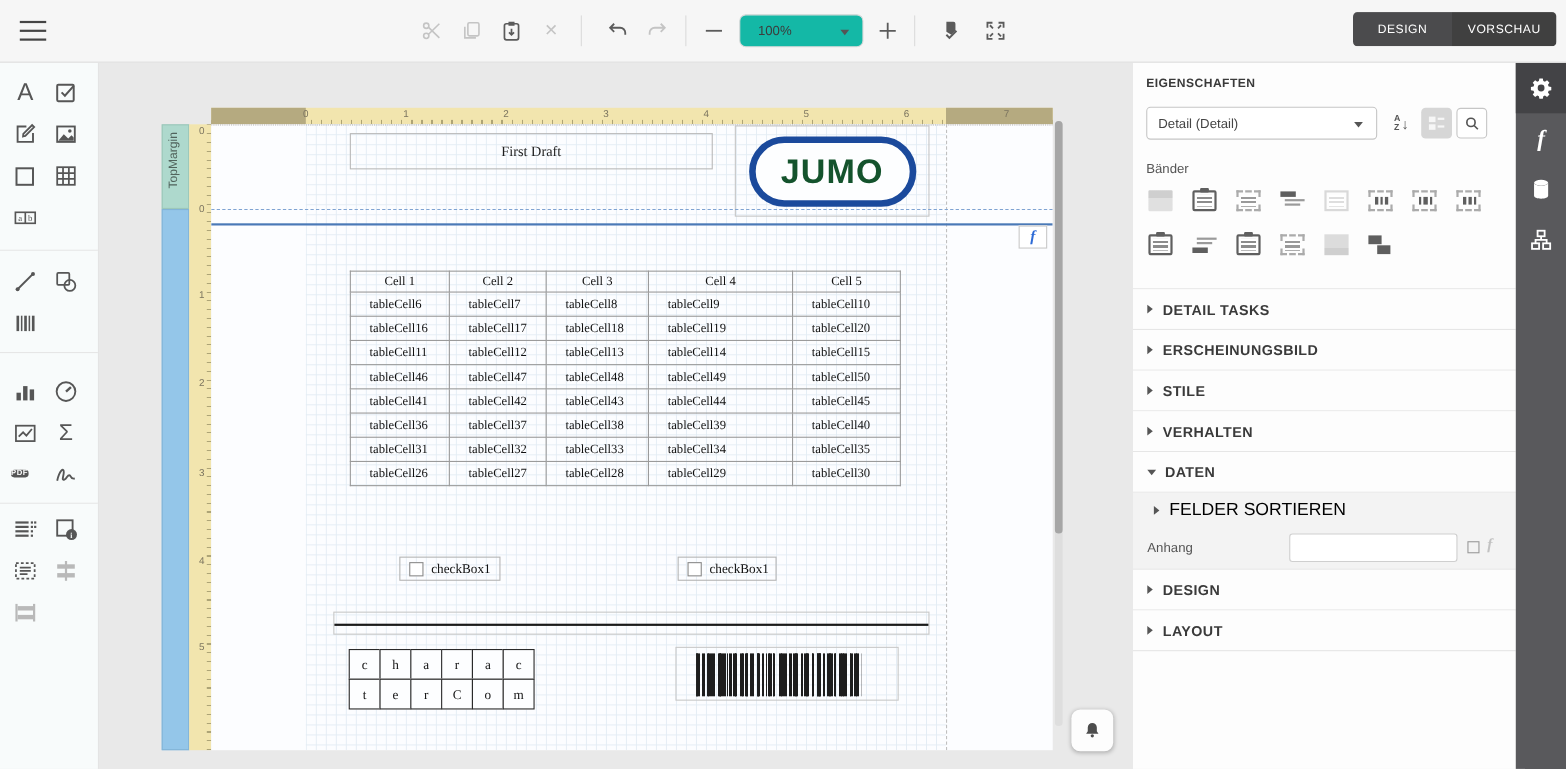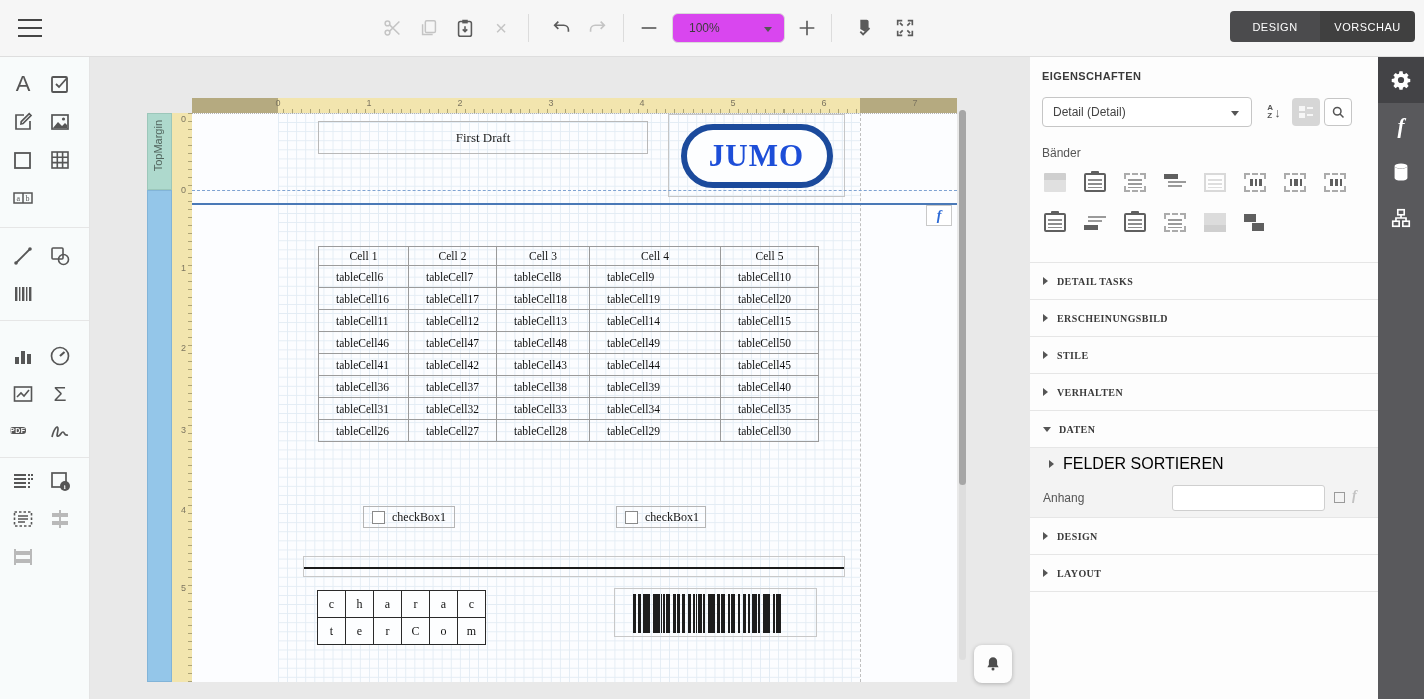--- a/index.html
+++ b/index.html
@@ -10,21 +10,21 @@
   
   .topbar { position:absolute; left:0; top:0; width:1424px; height:57px; background:#f6f6f6; border-bottom:1px solid #dedede; z-index:5; }
   .hamburger { position:absolute; left:18px; top:19px; width:24px; height:20px; cursor:pointer; }
   .hamburger i { display:block; height:2px; background:#454545; margin:6px 0; }
   .hamburger i:first-child { margin-top:0; }
   .ticon { position:absolute; top:16px; width:24px; height:24px; color:#5b5b5b; text-align:center; }
   .ticon svg { width:22px; height:22px; display:block; margin:1px auto; }
   .ticon.dis { color:#c4c4c4; }
   .tsep { position:absolute; top:14px; width:1px; height:28px; background:#dcdcdc; }
   .xglyph { font-size:20px; line-height:24px; }
-  .zoombox { position:absolute; left:672px; top:13px; width:113px; height:30px; background:#d946ef; border:1px solid #d9d9d9; border-radius:6px; cursor:pointer; }
+  .zoombox { position:absolute; left:672px; top:13px; width:113px; height:30px; background:#14b8a6; border:1px solid #d9d9d9; border-radius:6px; cursor:pointer; }
   .zoombox .zval { position:absolute; left:16px; top:7px; font-size:12px; color:#3c3c3c; }
   .caret-down { position:absolute; right:12px; top:13px; width:0; height:0; border-left:4px solid transparent; border-right:4px solid transparent; border-top:5px solid #555; }
   .view-toggle { position:absolute; left:1230px; top:11px; height:31px; display:flex; border-radius:4px; overflow:hidden; }
   .vt-btn { height:31px; display:flex; align-items:center; justify-content:center; color:#fff; font-size:11px; letter-spacing:.5px; cursor:pointer; }
   .vt-design { width:90px; background:#4b4b4d; }
   .vt-preview { width:95px; background:#404040; }
 
   
   .toolbox { position:absolute; left:0; top:57px; width:90px; height:642px; background:#f8fbfb; border-right:1px solid #e4e4e4; }
   .tb-div { position:absolute; left:0; width:89px; height:1px; background:#e6e6e6; }
@@ -53,21 +53,21 @@
   .grid { position:absolute; left:86px; top:0; width:582px; height:569px;
           background-image:linear-gradient(to right,#e3ecf4 1px,transparent 1px),linear-gradient(to bottom,#e3ecf4 1px,transparent 1px);
           background-size:9.1px 9.1px; }
   .dash-top { position:absolute; left:0; top:0; width:100%; border-top:1px dotted #b3b3b3; }
   .dash-right { position:absolute; left:668px; top:0; height:569px; border-left:1px dashed #c0c0c0; }
   .dash-blue { position:absolute; left:0; top:77px; width:100%; border-top:1px dashed #7fa3d2; }
   .solid-blue { position:absolute; left:0; top:90px; width:100%; height:2px; background:#4a79b7; }
   .el-title { position:absolute; left:126px; top:8px; width:330px; height:33px; border:1px solid #b9b9b9; display:flex; align-items:center; justify-content:center; font-size:13px; color:#1d1d1d; cursor:pointer; }
   .el-logobox { position:absolute; left:476px; top:1px; width:177px; height:83px; border:1px solid #c6c6c6; display:flex; align-items:center; justify-content:center; cursor:pointer; }
   .stadium { width:152px; height:64px; border:6px solid #1b4a9c; border-radius:34px; display:flex; align-items:center; justify-content:center; background:#fdfeff; }
-  .stadium span { font-family:Liberation Serif, serif; font-weight:800; font-size:31px; letter-spacing:1px; color:#1d4ed8; }
+  .stadium span { font-family:Liberation Sans, sans-serif; font-weight:800; font-size:31px; letter-spacing:1px; color:#14532d; }
   .f-badge { position:absolute; left:734px; top:92px; width:26px; height:21px; background:#fff; border:1px solid #c9c9c9; text-align:center; cursor:pointer; }
   .f-badge span { font-family:"Liberation Serif", serif; font-style:italic; font-weight:bold; font-size:14px; color:#2e6bd6; line-height:19px; }
 
   table.report { position:absolute; left:126px; top:133px; width:500px; border-collapse:collapse; table-layout:fixed; }
   table.report td { border:1px solid #9b9b9b; font-size:11.5px; color:#111; height:22px; padding:0 17px; overflow:hidden; white-space:nowrap; cursor:pointer; }
   table.report tr.hd td { height:19px; text-align:center; }
   table.report tr:not(.hd) td { text-align:left; }
 
   .cb { position:absolute; height:22px; border:1px solid #b5b5b5; display:flex; align-items:center; cursor:pointer; background:transparent; }
   .cb .box { width:13px; height:13px; border:1px solid #8a8a8a; margin-left:8px; background:#fff; }
@@ -129,21 +129,21 @@
   .bi-cols i { position:absolute; top:4px; bottom:4px; background:#5f5f5f; }
   .bi-overlap { background:
       linear-gradient(#5f5f5f,#5f5f5f) 0 1px/12px 8px no-repeat,
       linear-gradient(#5f5f5f,#5f5f5f) 8px 10px/12px 8px no-repeat; }
   .bi-light { background:linear-gradient(#dcdcdc 0 12px,#cfcfcf 12px); }
 
   .sections { position:absolute; left:0; top:205px; width:348px; border-top:1px solid #e6e6e6; }
   .sec { height:37px; border-bottom:1px solid #e6e6e6; display:flex; align-items:center; padding-left:13px; cursor:pointer; background:#fdfdfd; }
   .sec .tri-r { width:0; height:0; border-top:4px solid transparent; border-bottom:4px solid transparent; border-left:5px solid #555; margin-right:9px; }
   .sec .tri-d { width:0; height:0; border-left:4px solid transparent; border-right:4px solid transparent; border-top:5px solid #555; margin-right:8px; }
-  .sec .slabel { font-size:10px; font-weight:bold; color:#3a3a3a; letter-spacing:.4px;font-family:Liberation Serif, serif; }
+  .sec .slabel { font-size:13px; font-weight:bold; color:#3a3a3a; letter-spacing:.4px; }
   .sec-expanded { background:#f3f3f3; border-bottom:1px solid #e6e6e6; }
   .subsec { height:32px; display:flex; align-items:center; padding-left:19px; cursor:pointer; }
   .subsec .tri-r { width:0; height:0; border-top:4px solid transparent; border-bottom:4px solid transparent; border-left:5px solid #555; margin-right:9px; }
   .anhang-row { position:relative; height:37px; }
   .anhang-row .alabel { position:absolute; left:13px; top:11px; font-size:12px; color:#555; }
   .anhang-row input { position:absolute; left:142px; top:5px; width:153px; height:26px; border:1px solid #cfcfcf; border-radius:3px; background:#fff; font-size:12px; padding:0 6px; outline:none; }
   .anhang-row .mini-cb { position:absolute; left:304px; top:12px; width:11px; height:11px; border:1px solid #9a9a9a; background:#f3f3f3; cursor:pointer; }
   .anhang-row .fx { position:absolute; left:322px; top:8px; font-family:"Liberation Serif", serif; font-style:italic; font-weight:bold; font-size:14px; color:#c2c2c2; cursor:pointer; }
 
   

